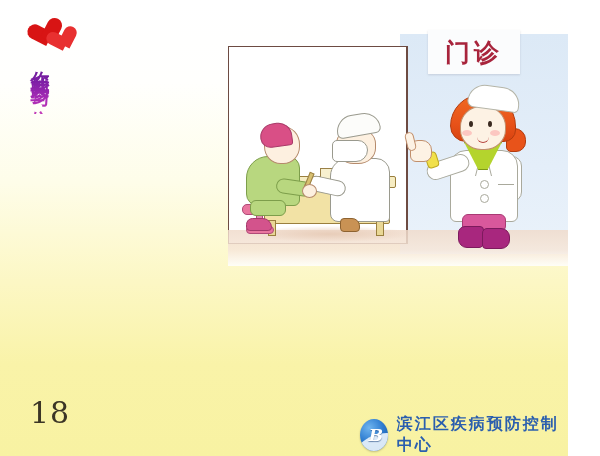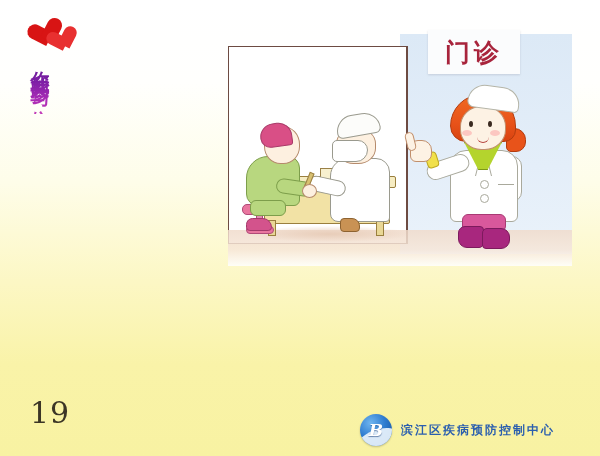--- a/index.html
+++ b/index.html
@@ -4,29 +4,30 @@
 <title>Health Poster Page</title>
 <style>
   html,body{margin:0;padding:0;}
   body{
     width:600px;height:456px;
     font-family:"DejaVu Sans","Liberation Sans",sans-serif;
     overflow:hidden;
   }
   #page{
     position:relative;
-    width:600px;height:456px;
+    width:540px;height:456px;
     background:linear-gradient(to bottom,
         #ffffff 0%,
         #fffffd 18%,
         #fefde9 40%,
         #fcf7c4 62%,
         #f9f3a8 80%,
         #f8f2a2 100%);
     overflow:hidden;
+    padding-left:28px;
   }
 
   
   #hearts{position:absolute;left:34px;top:16px;width:64px;height:44px;}
   .heart{position:absolute;width:26px;height:26px;transform:rotate(-18deg);}
   .heart::before,.heart::after{
     content:"";position:absolute;width:13px;height:21px;
     background:#e21b1b;border-radius:13px 13px 0 0;top:0;left:6px;
   }
   .heart::before{transform:rotate(-45deg);transform-origin:0 100%;}
@@ -300,21 +301,21 @@
   }
   #logo .bmark{
     position:absolute;left:0;top:0;width:32px;height:32px;
     display:flex;align-items:center;justify-content:center;
     font-family:"DejaVu Serif","Liberation Serif",serif;
     font-size:17px;font-style:italic;font-weight:bold;color:#ffffff;
     text-shadow:0 1px 1px rgba(10,50,110,.55);z-index:2;
   }
   #footer-text{
     font-family:Liberation Serif, serif;
-    font-size:12px;font-weight:bold;color:#2b5fae;letter-spacing:2px;
+    font-size:16px;font-weight:bold;color:#2b5fae;letter-spacing:2px;
   }
 </style>
 </head>
 <body>
 
 <div id="page">
 
   <div id="hearts">
     <span class="heart h1"></span>
     <span class="heart h2"></span>
@@ -385,21 +386,21 @@
       <div id="n-eyeL"></div>
       <div id="n-eyeR"></div>
       <div id="n-cheekL"></div>
       <div id="n-cheekR"></div>
       <div id="n-mouth"></div>
       <div id="n-cap"></div>
     </div>
   </div>
 
 
-  <div id="pagenum">19</div>
+  <div id="pagenum">18</div>
 
   <div id="footer">
     <div id="logo">
       <span class="swoosh"></span>
       <span class="bmark">B</span>
     </div>
     <div id="footer-text">滨江区疾病预防控制中心</div>
   </div>
 
 </div>

